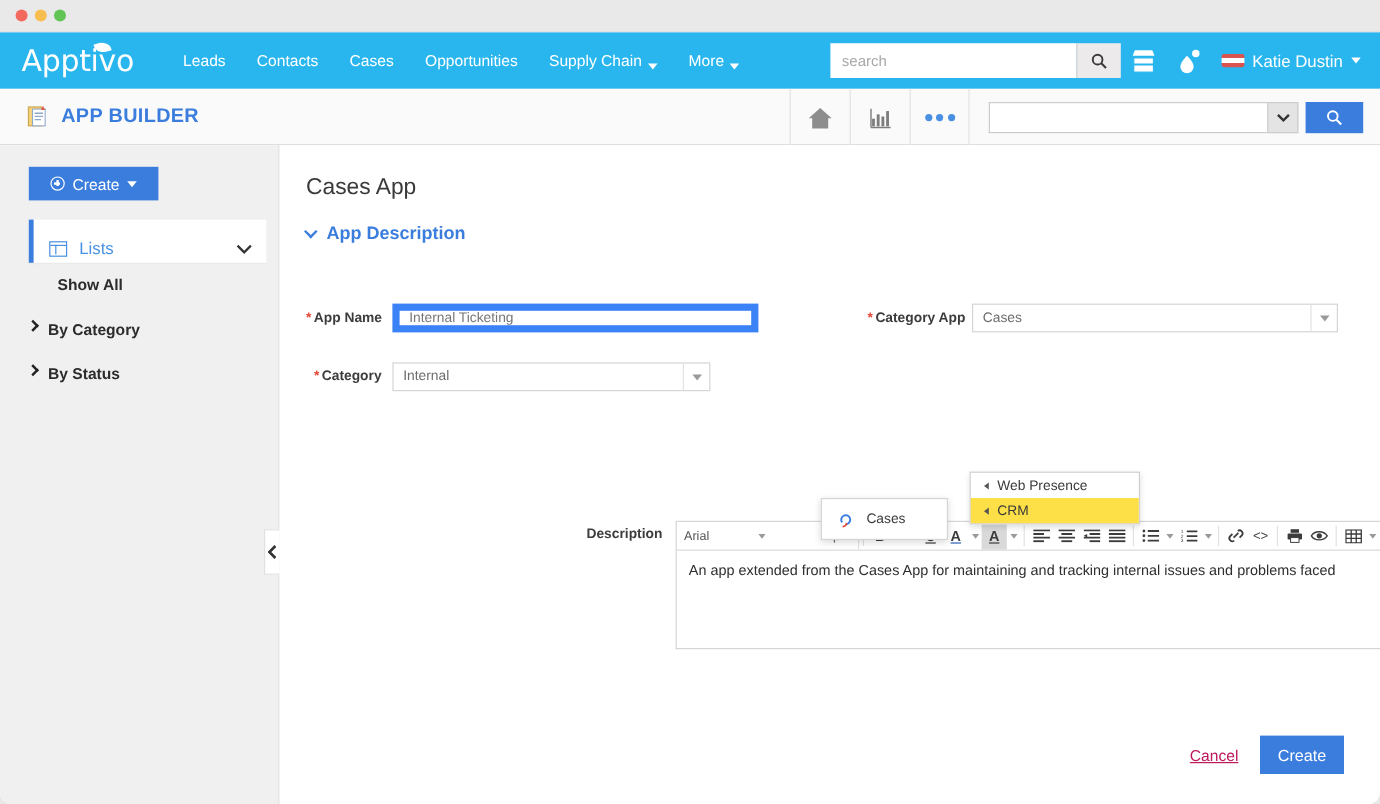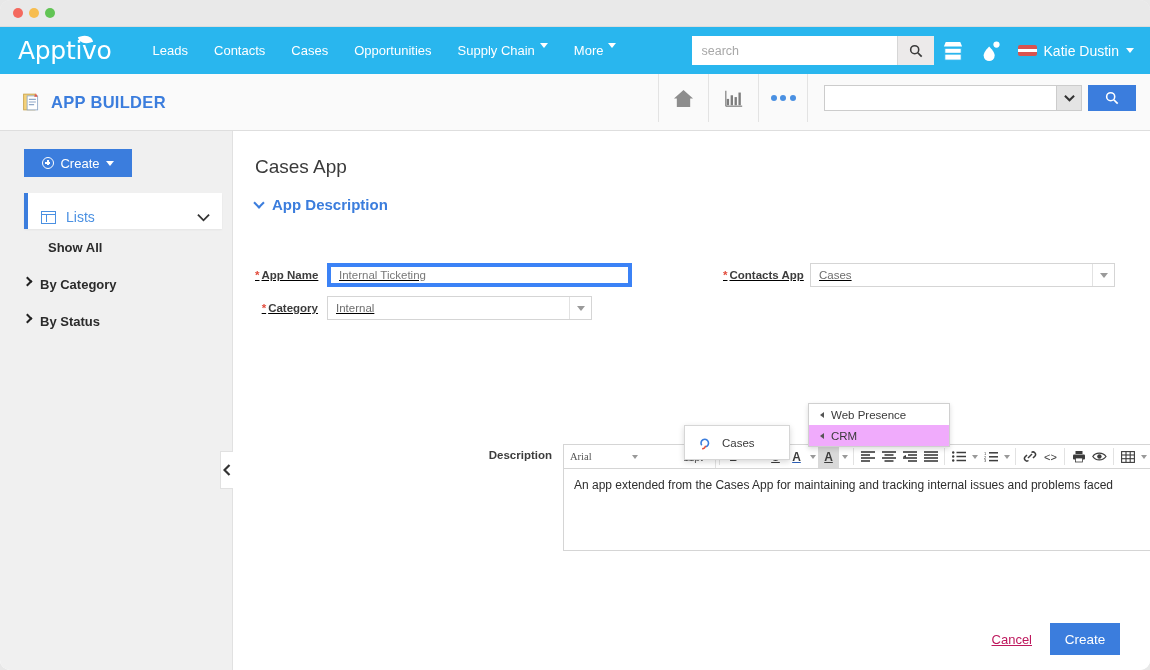--- a/index.html
+++ b/index.html
@@ -42,21 +42,21 @@
   }
   .logo .leaf {
     position: absolute; left: 61px; top: -1px;
     width: 13px; height: 9px; background: #fff;
     border-radius: 0 80% 0 80%; transform: rotate(-18deg);
   }
   .navlinks { display: flex; align-items: center; margin-left: 22px; }
   .navlink {
     color: #fff; font-size: 13px; padding: 0 13px;
     cursor: pointer; white-space: nowrap;
-    display: flex; align-items: flex-start; gap: 5px;
+    display: flex; align-items: flex-end; gap: 5px;
   }
   .caret-dn {
     width: 0; height: 0; border-left: 4px solid transparent;
     border-right: 4px solid transparent; border-top: 5px solid #fff;
     display: inline-block;
   }
   .nav-right {
     position: absolute; right: 12px; top: 0; height: 47px;
     display: flex; align-items: center; gap: 0;
   }
@@ -81,21 +81,21 @@
     color: #fff; font-size: 14px; margin-left: 8px;
     padding-right: 4px; cursor: pointer;
   }
   .flag {
     width: 19px; height: 11px; border-radius: 2px;
     background: linear-gradient(#d9534f 33%, #fff 33%, #fff 66%, #d9534f 66%);
   }
 
   
   .appbar {
-    height: 57px; background: #fafafa;
+    height: 47px; background: #fafafa;
     border-bottom: 1px solid #dedede;
     display: flex; align-items: center; position: relative;
   }
   .appbar-title {
     display: flex; align-items: center; gap: 9px;
     padding-left: 21px; color: #3b7ddd;
     font-size: 16.5px; font-weight: bold; letter-spacing: 0.3px;
   }
   .ab-icon { width: 21px; height: 22px; position: relative; }
   .abtools {
@@ -199,29 +199,29 @@
     display: flex; align-items: center; gap: 9px;
     color: #3b7ddd; font-size: 15px; font-weight: bold;
     margin-bottom: 50px; cursor: pointer;
   }
   .chev-dn-blue {
     width: 8px; height: 8px; border-right: 2.2px solid #3b7ddd;
     border-bottom: 2.2px solid #3b7ddd; transform: rotate(45deg);
     margin-bottom: 4px;
   }
 
-  .form-row { display: flex; position: relative; text-decoration: underline; }
+  .form-row { display: flex; position: relative; }
   .fgroup { display: flex; align-items: center; }
   .flabel {
     font-size: 11.5px; color: #3c3c3c; font-weight: bold;
     text-align: right; white-space: nowrap;
   }
   .req { color: #e24b3b; margin-right: 2px; }
   .finput {
-    height: 24px; border: 4px solid #3b82f6; background: #fff;
+    height: 24px; border: 6px solid #3b82f6; background: #fff;
     font-size: 11.5px; color: #787878; padding: 0 8px; outline: none;
     font-family: "Liberation Sans", sans-serif;
   }
   .fselect {
     height: 24px; border: 1px solid #d5d5d5; background: #fff;
     display: flex; align-items: center; cursor: pointer;
   }
   .fselect .val {
     flex: 1; font-size: 11.5px; color: #6d6d6d; padding: 0 8px;
   }
@@ -239,21 +239,21 @@
   .dd-popup {
     position: absolute; background: #fff;
     border: 1px solid #d0d0d0; box-shadow: 0 2px 5px rgba(0,0,0,0.14);
     z-index: 40;
   }
   .dd-item {
     height: 21px; display: flex; align-items: center; gap: 7px;
     padding: 0 12px 0 11px; font-size: 11.5px; color: #3a3a3a;
     cursor: pointer; white-space: nowrap;
   }
-  .dd-item.active { background: #f0abfc; }
+  .dd-item.active { background: #fde047; }
   .caret-lt {
     width: 0; height: 0; border-top: 3.5px solid transparent;
     border-bottom: 3.5px solid transparent; border-right: 4px solid #555;
     flex: none;
   }
   .sub-popup {
     position: absolute; background: #fff;
     border: 1px solid #d6d6d6; box-shadow: 0 2px 6px rgba(0,0,0,0.16);
     z-index: 50; padding: 5px 0;
   }
@@ -265,21 +265,21 @@
 
   
   .editor-wrap { position: absolute; left: 330px; top: 313px; width: 787px; }
   .ed-toolbar {
     height: 25px; border: 1px solid #d5d5d5; background: #fff;
     display: flex; align-items: center; font-size: 11px;
   }
   .ed-font {
     width: 80px; height: 23px; display: flex; align-items: center;
     justify-content: space-between; padding: 0 6px; color: #555;
-    font-size: 10.5px; cursor: pointer; font-family: Liberation Serif, serif;
+    font-size: 10.5px; cursor: pointer;
   }
   .ed-size {
     width: 72px; height: 23px; display: flex; align-items: center;
     justify-content: flex-end; padding: 0 6px; color: #555;
     font-size: 10.5px; cursor: pointer; border-right: 1px solid #e2e2e2;
   }
   .mini-caret {
     width: 0; height: 0; border-left: 3.5px solid transparent;
     border-right: 3.5px solid transparent; border-top: 4px solid #999;
   }
@@ -480,32 +480,32 @@
       <div class="form-row">
         <div class="fgroup">
           <span class="flabel" style="width:63px">
             <span class="req">*</span><span>App Name</span>
           </span>
           <input class="finput" style="width: 305px; margin-left: 9px;" value="Internal Ticketing">
         </div>
 
         <div class="fgroup" style="margin-left:91px">
           <span class="flabel" style="width:78px">
-            <span class="req">*</span><span>Contacts App</span>
+            <span class="req">*</span><span>Category App</span>
           </span>
           <div class="fselect" style="width:305px; margin-left:9px">
             <span class="val">Cases</span>
             <span class="arrow">
                 <i class="caret-sm"></i>
               </span>
           </div>
         </div>
       </div>
 
-      <div class="form-row" style="margin-top:9px">
+      <div class="form-row" style="margin-top:25px">
         <div class="fgroup">
           <span class="flabel" style="width:63px">
             <span class="req">*</span><span>Category</span>
           </span>
           <div class="fselect" style="width:265px; margin-left:9px">
             <span class="val">Internal</span>
             <span class="arrow">
                 <i class="caret-sm"></i>
               </span>
           </div>

